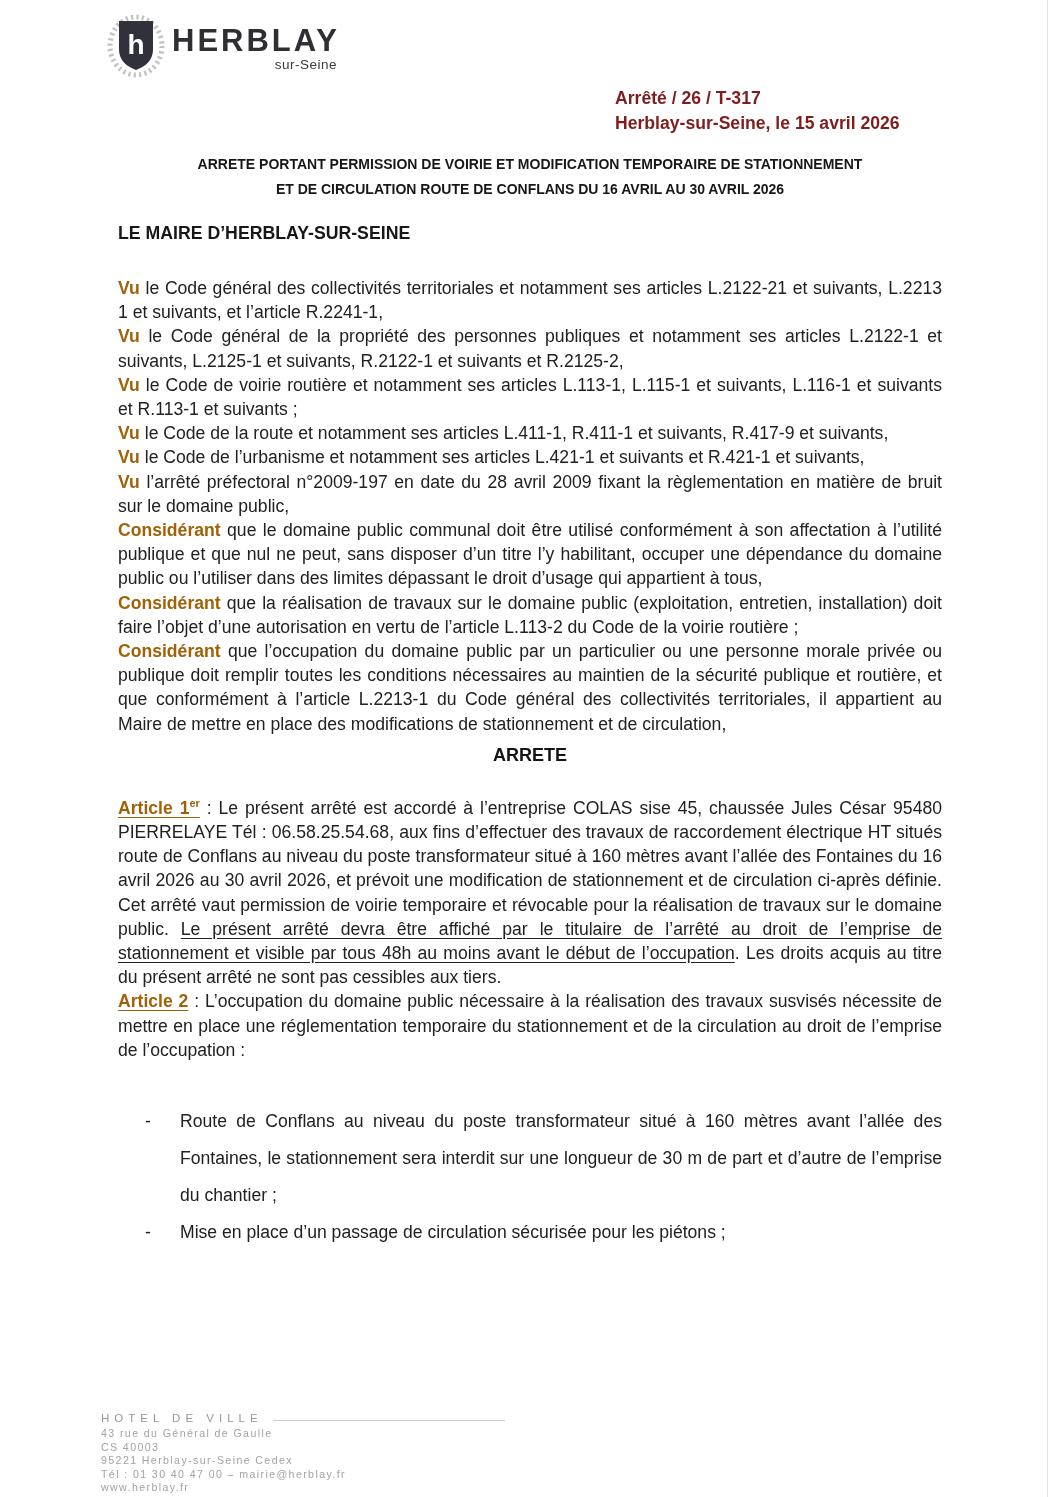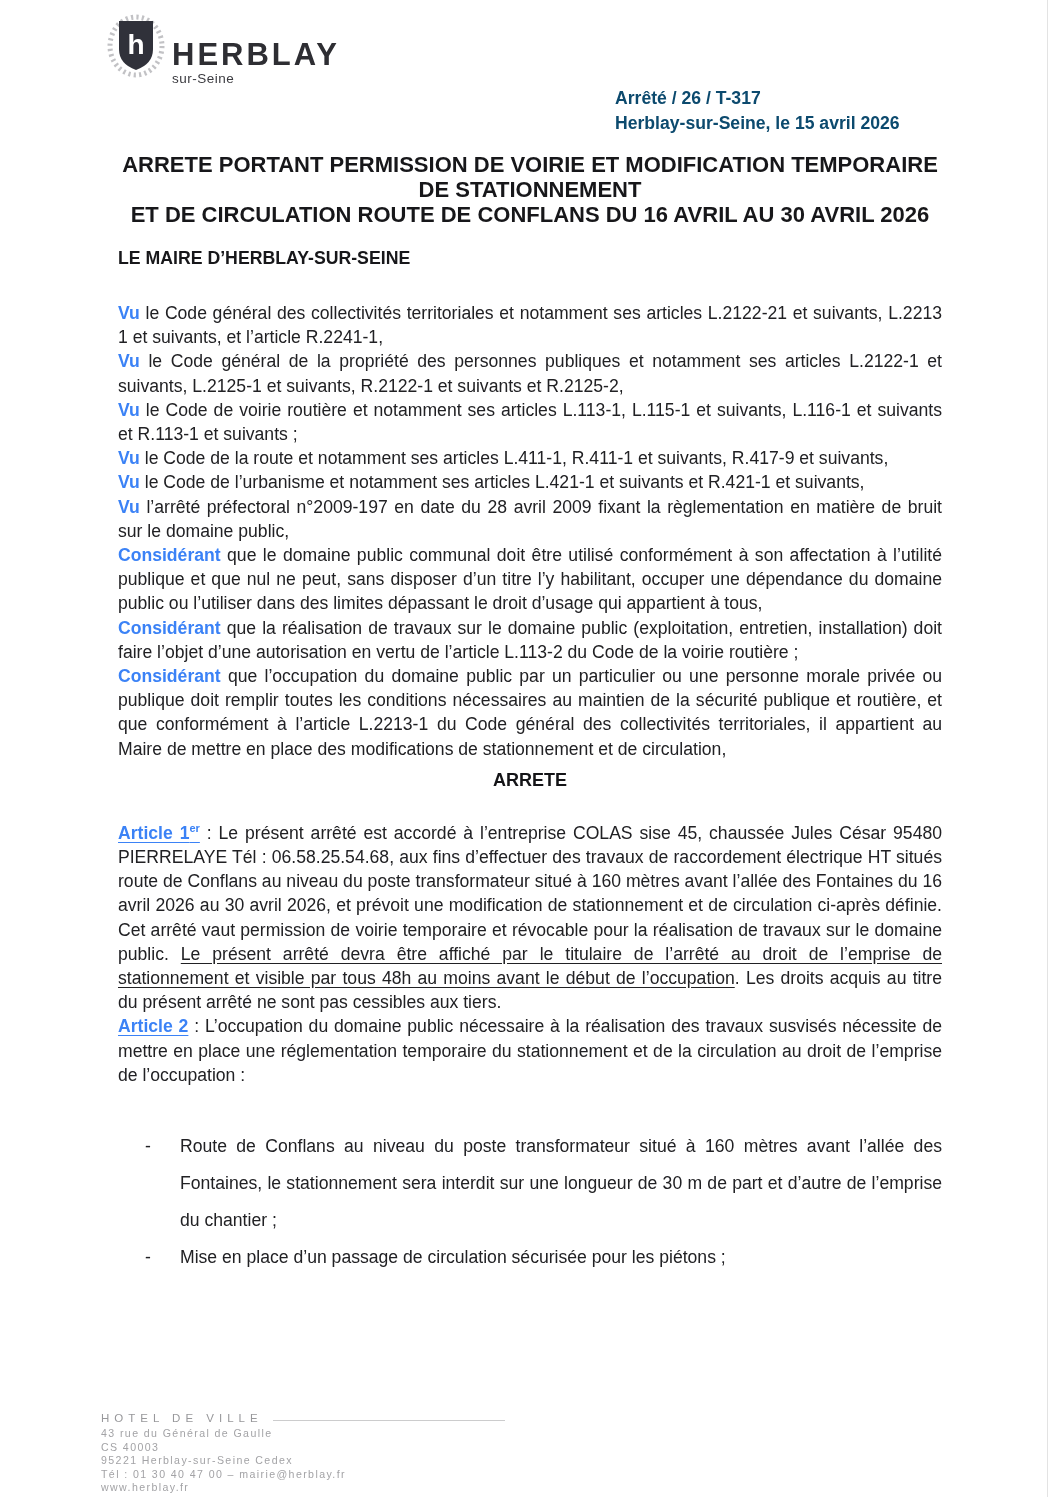--- a/index.html
+++ b/index.html
@@ -10,43 +10,43 @@
     color:#212124;
     position:relative;
     overflow:hidden;
   }
   .scan-edge{
     position:absolute;top:0;right:10px;width:1px;height:100%;
     background:#e3e3e3;
   }
   
   .logo{position:absolute;left:106px;top:14px;display:flex;align-items:flex-start;}
-  .logo-text{margin-left:6px;margin-top:26px;}
+  .logo-text{margin-left:6px;margin-top:12px;}
   .logo-name{
     font-size:31px;font-weight:600;letter-spacing:3px;color:#2e2e33;line-height:30px;
   }
   .logo-sub{
-    font-size:13.5px;color:#3a3a3f;padding-right:3px;margin-top:1px;letter-spacing:0.5px;
+    font-size:13.5px;color:#3a3a3f;text-align:right;padding-right:3px;margin-top:1px;letter-spacing:0.5px;
   }
   
   .ref-block{
     position:absolute;left:615px;top:86px;
-    font-size:17.6px;font-weight:bold;line-height:25px;color:#0c4a6e;
+    font-size:17.6px;font-weight:bold;line-height:25px;color:#7f1d1d;
   }
   
   .doc{position:absolute;left:118px;width:824px;top:152px;}
   .title-line{
-    text-align:center;font-weight:bold;font-size:22px;line-height:25px;color:#17171a;
+    text-align:center;font-weight:bold;font-size:14px;line-height:25px;color:#17171a;
   }
   .mayor{font-weight:bold;font-size:17.7px;margin-top:21px;color:#17171a;}
   .recitals{margin-top:32px;}
   .para{
     margin:0;font-size:17.6px;line-height:24.2px;text-align:justify;color:#212124;
   }
-  .para b{color:#3b82f6;}
+  .para b{color:#a16207;}
   .section-heading{
     text-align:center;font-weight:bold;font-size:18px;line-height:24px;
     margin-top:7px;margin-bottom:24px;color:#141417;
   }
   .label-u{font-weight:bold;text-decoration:underline;text-underline-offset:3px;}
   .label-u sup{font-size:11px;}
   .u{text-decoration:underline;text-underline-offset:3px;}
   
   .bullets{margin-top:41px;}
   .bullet{position:relative;padding-left:62px;font-size:17.6px;line-height:37px;text-align:justify;}

